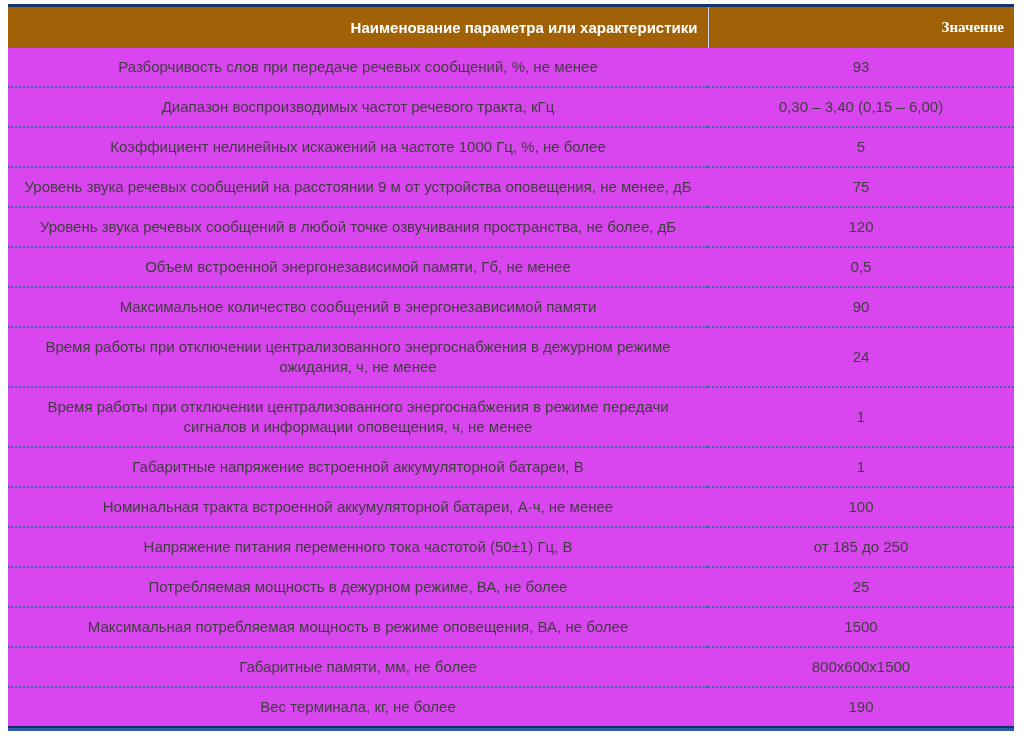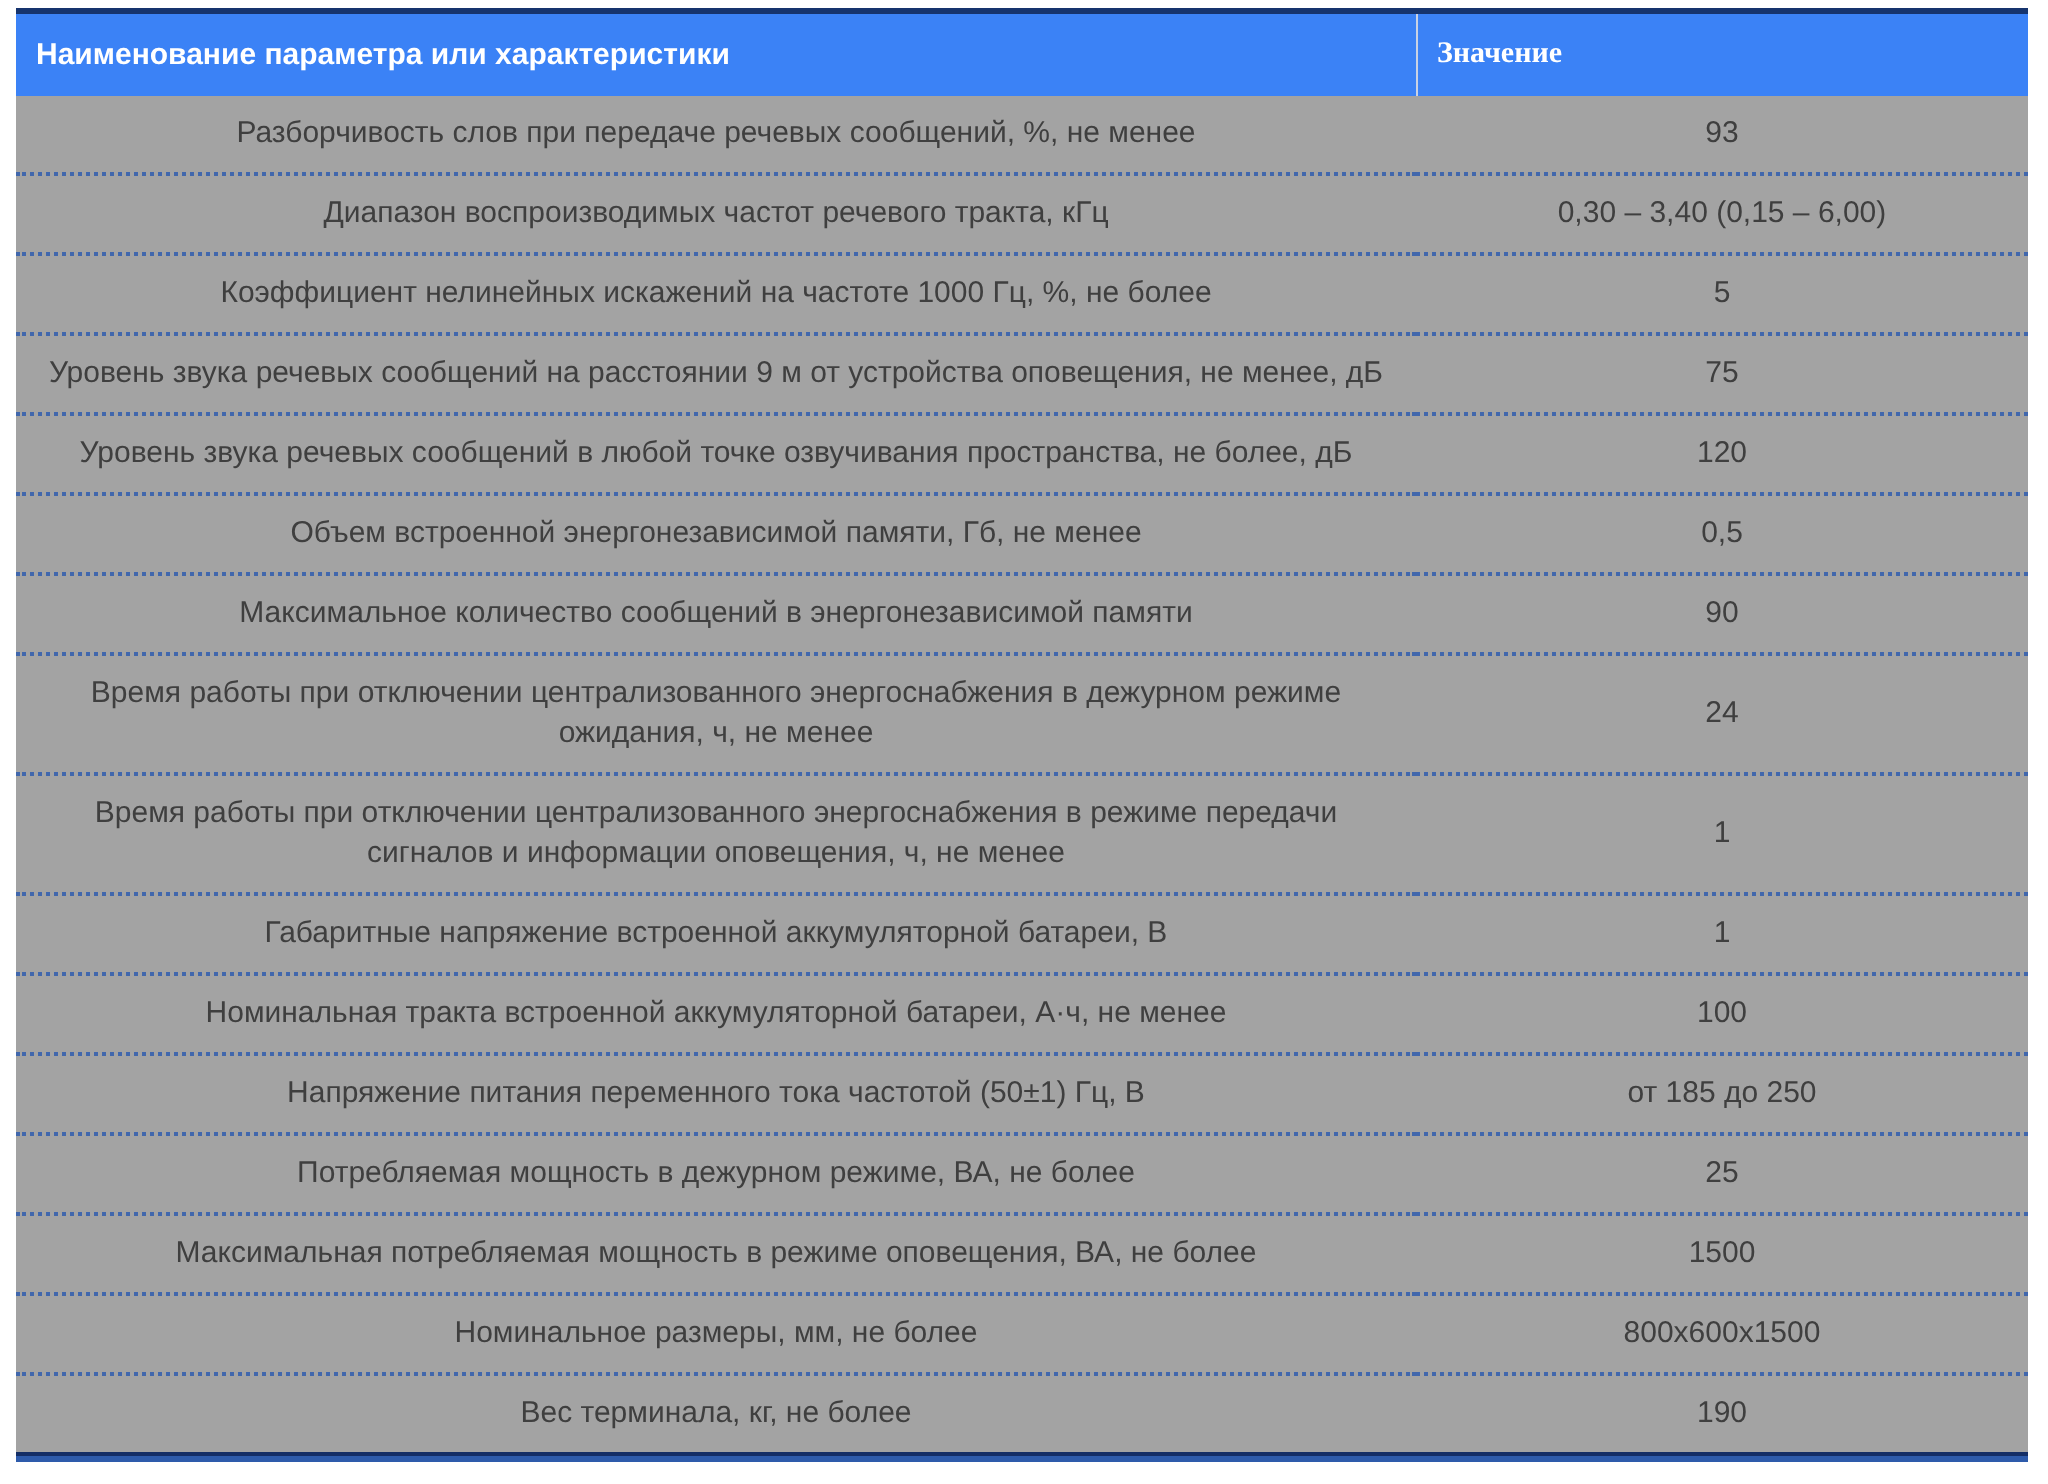--- a/index.html
+++ b/index.html
@@ -17,39 +17,39 @@
   }
   table.specs {
     border-collapse: collapse;
     width: 1006px;
     table-layout: fixed;
     border-top: 3px solid #16346e;
   }
   table.specs col.c-param { width: 700px; }
   table.specs col.c-value { width: 306px; }
   thead th {
-    background: #3b82f6;
+    background: #a16207;
     color: #ffffff;
     font-size: 15px;
     font-weight: bold;
-    text-align: left;
+    text-align: right;
     height: 41px;
     padding: 0 10px;
     border-right: 1px solid #c9d2e4;
   }
   thead th:last-child { border-right: none; font-family: Liberation Serif, serif; }
   tbody td {
     font-size: 15px;
     color: #3f3f3f;
     text-align: center;
     vertical-align: middle;
     line-height: 20px;
     padding: 9px 16px;
     border-bottom: 2px dotted #4167ac;
-    background: #a3a3a3;
+    background: #d946ef;
   }
   tbody tr:last-child td { border-bottom: none; }
   .footer-bar {
     height: 3px;
     background: #2e5bab;
     border-top: 2px solid #142e66;
     margin-top: 0;
   }
 </style>
 </head>
@@ -118,21 +118,21 @@
         </tr>
         <tr>
           <td>Потребляемая мощность в дежурном режиме, ВА, не более</td>
           <td>25</td>
         </tr>
         <tr>
           <td>Максимальная потребляемая мощность в режиме оповещения, ВА, не более</td>
           <td>1500</td>
         </tr>
         <tr>
-          <td>Номинальное размеры, мм, не более</td>
+          <td>Габаритные памяти, мм, не более</td>
           <td>800х600х1500</td>
         </tr>
         <tr>
           <td>Вес терминала, кг, не более</td>
           <td>190</td>
         </tr>
       </tbody>
   </table>
   <div class="footer-bar"></div>
 </div>

